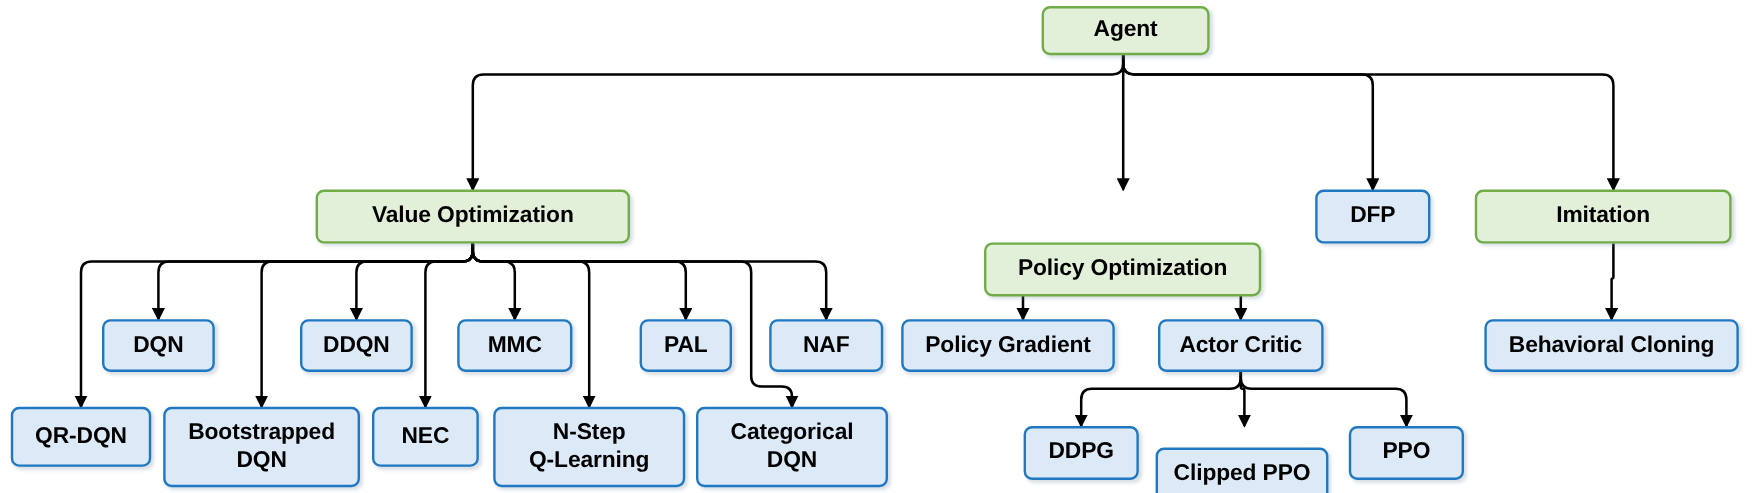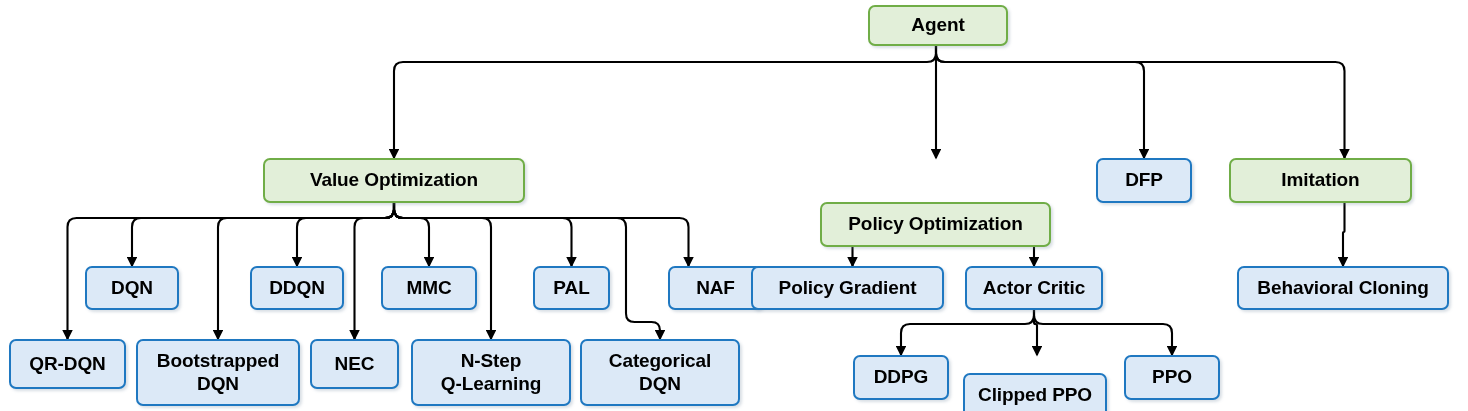--- a/index.html
+++ b/index.html
@@ -84,27 +84,27 @@
         <path d="M 1034 310 L 1034 315 Q 1034 324 1043 324 L 1163 324 Q 1172 324 1172 333 L 1172 355" marker-end="url(#arrow)"></path>
         <path d="M 1344.5 203 L 1344.5 231.25 Q 1344.5 232 1343.75 232 L 1343.75 232 Q 1343 232 1343 232.75 L 1343 266" marker-end="url(#arrow)"></path>
       </g>
   </svg>
 
   <div id="nodes">
       <div class="node green" style="left: 868px; top: 5px; width: 140px; height: 41px; font-size: 19px;">Agent</div>
       <div class="node green" style="left: 263px; top: 158px; width: 262px; height: 45px; font-size: 19px; text-align: center;">Value Optimization</div>
       <div class="node green" style="left: 820px; top: 158px; width: 231px; height: 45px; font-size: 19px; margin-top: 44px;">Policy Optimization</div>
       <div class="node blue" style="left: 1096px; top: 158px; width: 96px; height: 45px; font-size: 19px;">DFP</div>
-      <div class="node green" style="left: 1229px; top: 158px; width: 183px; height: 45px; font-size: 19px;">Imitation</div>
+      <div class="node green" style="left: 1229px; top: 158px; width: 214px; height: 45px; font-size: 19px;">Imitation</div>
       <div class="node blue" style="left: 85px; top: 266px; width: 94px; height: 44px; font-size: 19px;">DQN</div>
       <div class="node blue" style="left: 250px; top: 266px; width: 94px; height: 44px; font-size: 19px;">DDQN</div>
       <div class="node blue" style="left: 381px; top: 266px; width: 96px; height: 44px; font-size: 19px;">MMC</div>
       <div class="node blue" style="left: 533px; top: 266px; width: 77px; height: 44px; font-size: 19px;">PAL</div>
-      <div class="node blue" style="left: 641px; top: 266px; width: 95px; height: 44px; font-size: 19px; margin-left: 27px;">NAF</div>
-      <div class="node blue" style="left: 751px; top: 266px; width: 193px; height: 44px; font-size: 19px;">Policy Gradient</div>
+      <div class="node blue" style="left: 641px; top: 266px; width: 95px; height: 44px; font-size: 19px;">NAF</div>
+      <div class="node blue" style="left: 751px; top: 266px; width: 178px; height: 44px; font-size: 19px;">Policy Gradient</div>
       <div class="node blue" style="left: 965px; top: 266px; width: 138px; height: 44px; font-size: 19px;">Actor Critic</div>
       <div class="node blue" style="left: 1237px; top: 266px; width: 212px; height: 44px; font-size: 19px;">Behavioral Cloning</div>
       <div class="node blue" style="left: 9px; top: 339px; width: 117px; height: 50px; font-size: 19px;">QR-DQN</div>
       <div class="node blue" style="left: 136px; top: 339px; width: 164px; height: 67px; font-size: 19px;">Bootstrapped
 DQN</div>
       <div class="node blue" style="left: 310px; top: 339px; width: 89px; height: 50px; font-size: 19px;">NEC</div>
       <div class="node blue" style="left: 411px; top: 339px; width: 160px; height: 67px; font-size: 19px;">N-Step
 Q-Learning</div>
       <div class="node blue" style="left: 580px; top: 339px; width: 160px; height: 67px; font-size: 19px;">Categorical
 DQN</div>

